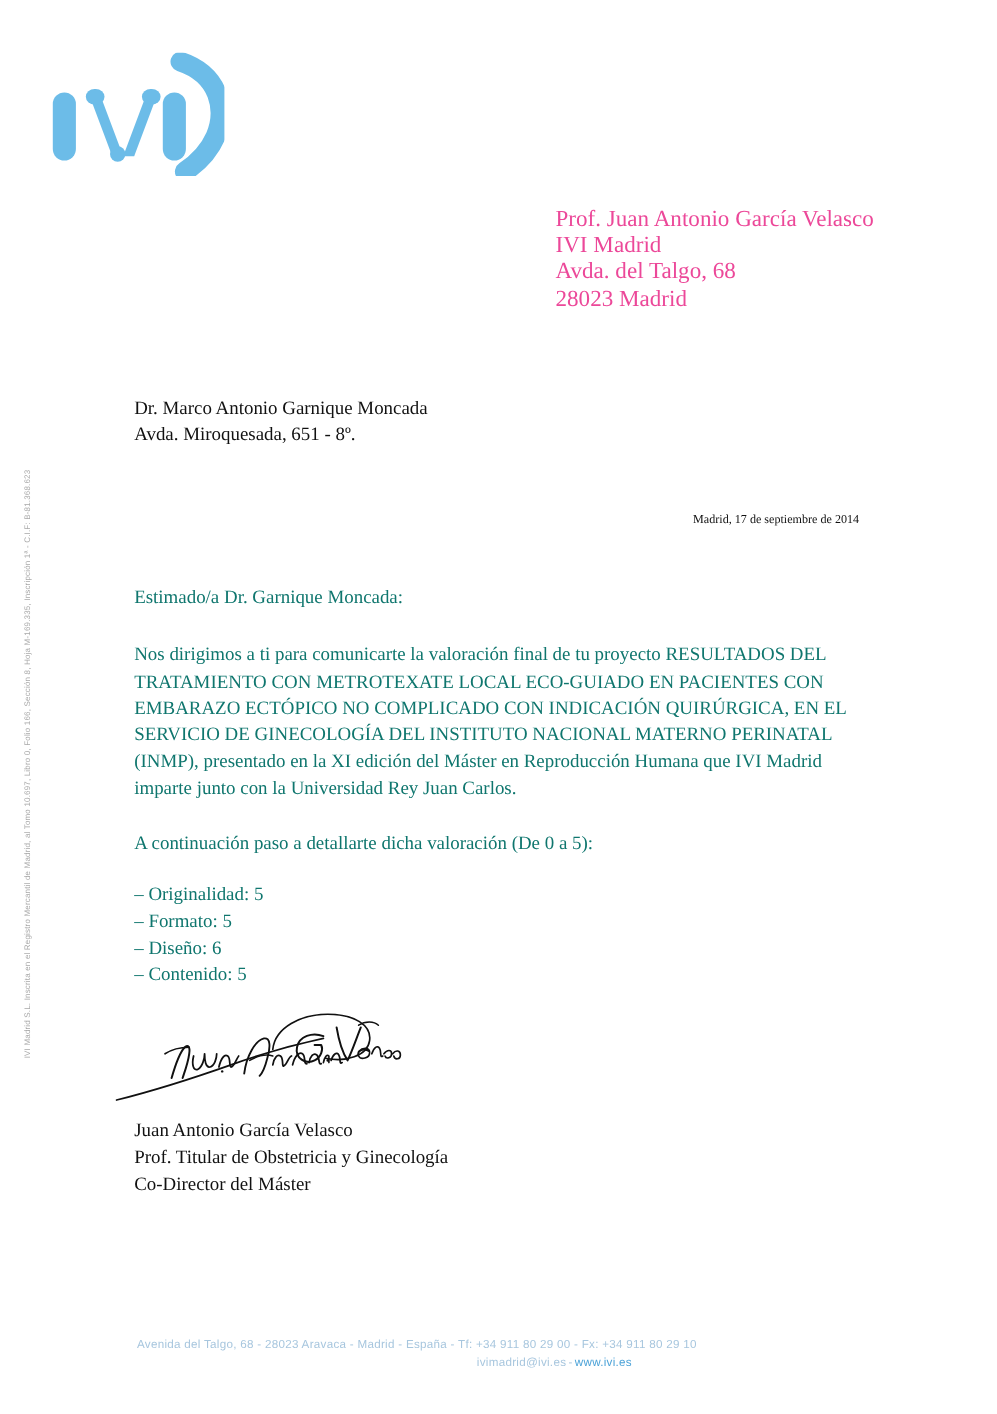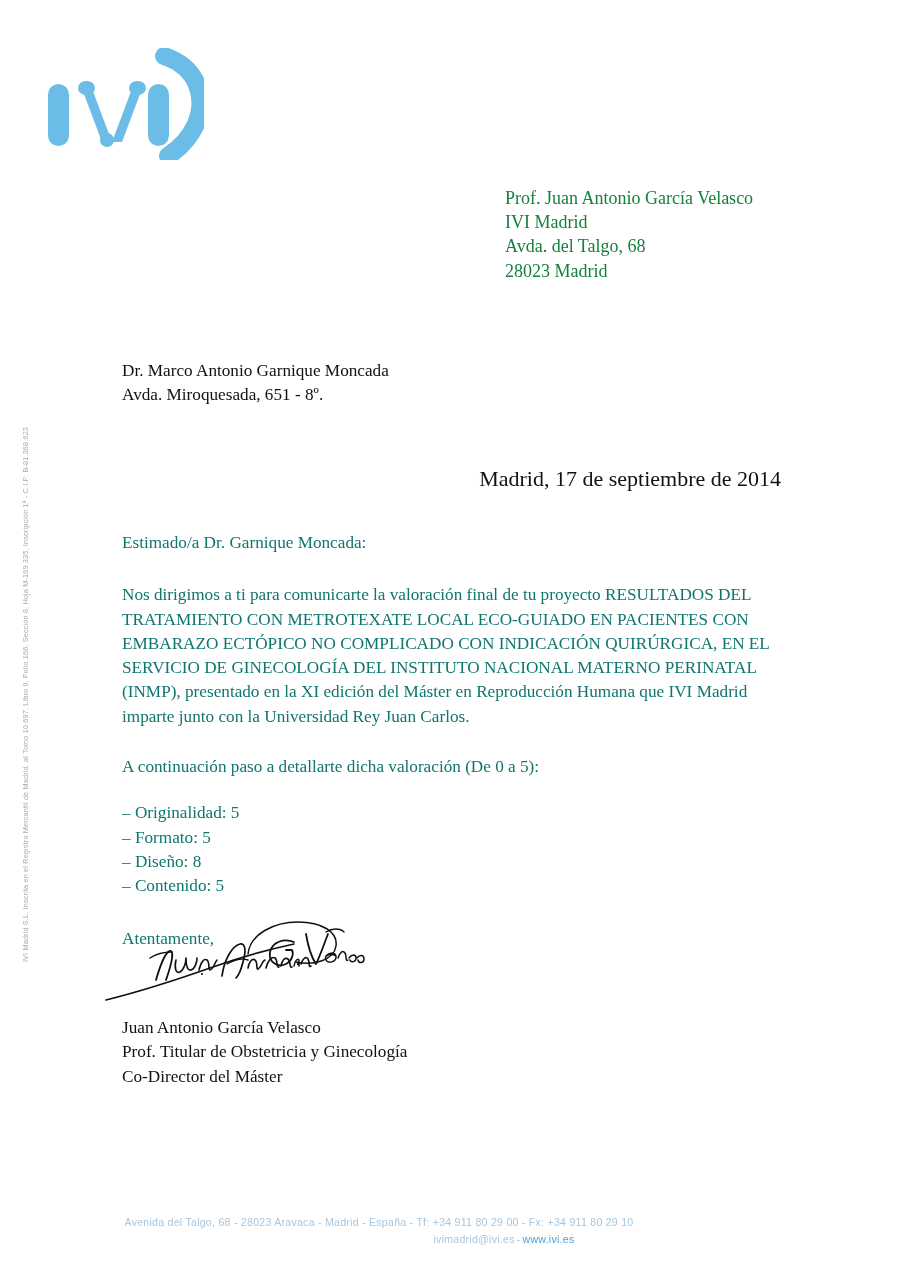--- a/index.html
+++ b/index.html
@@ -44,23 +44,23 @@
     color: #a9a9a9;
     white-space: nowrap;
     text-align: center;
   }
 
   
   #sender-block {
     position: absolute;
     left: 505px;
     top: 186px;
-    font-size: 18px;
+    font-size: 21px;
     line-height: 24.2px;
-    color: #15803d;
+    color: #ec4899;
   }
   #sender-block .line { white-space: nowrap; }
 
   
   #recipient-block {
     position: absolute;
     left: 122px;
     top: 359px;
     font-size: 17.2px;
     line-height: 24.2px;
@@ -70,21 +70,21 @@
 
   
   #date-line {
     position: absolute;
     left: 0;
     top: 466px;
     width: 906px;
     padding-right: 125px;
     box-sizing: border-box;
     text-align: right;
-    font-size: 22px;
+    font-size: 11px;
     color: #111;
   }
 
   
   #body-area {
     position: absolute;
     left: 122px;
     top: 531px;
     width: 660px;
     font-size: 17.2px;
@@ -192,24 +192,23 @@
 
   <div id="date-line">Madrid, 17 de septiembre de 2014</div>
 
   <div id="body-area">
     <p id="salutation">Estimado/a Dr. Garnique Moncada:</p>
     <p id="main-paragraph">Nos dirigimos a ti para comunicarte la valoración final de tu proyecto RESULTADOS DEL TRATAMIENTO CON METROTEXATE LOCAL ECO-GUIADO EN PACIENTES CON EMBARAZO ECTÓPICO NO COMPLICADO CON INDICACIÓN QUIRÚRGICA, EN EL SERVICIO DE GINECOLOGÍA DEL INSTITUTO NACIONAL MATERNO PERINATAL (INMP), presentado en la XI edición del Máster en Reproducción Humana que IVI Madrid imparte junto con la Universidad Rey Juan Carlos.</p>
     <p id="valuation-intro">A continuación paso a detallarte dicha valoración (De 0 a 5):</p>
     <ul id="score-list">
       <li>– Originalidad: 5</li>
       <li>– Formato: 5</li>
-      <li>– Diseño: 8</li>
+      <li>– Diseño: 6</li>
       <li>– Contenido: 5</li>
     </ul>
-    <p id="closing">Atentamente,</p>
   </div>
 
   <div id="signature-image">
     <svg viewBox="0 0 270 100" width="270" height="100" aria-label="Handwritten signature">
       <g fill="none" stroke="#111111" stroke-linecap="round" stroke-linejoin="round">
 
         <path d="M8 92 C40 84 78 72 112 60 C140 50 168 42 196 36" stroke-width="1.6"></path>
 
         <path d="M150 46 C152 26 176 14 200 14 C224 14 240 24 238 38 C236 52 216 58 198 54" stroke-width="1.5"></path>
 

